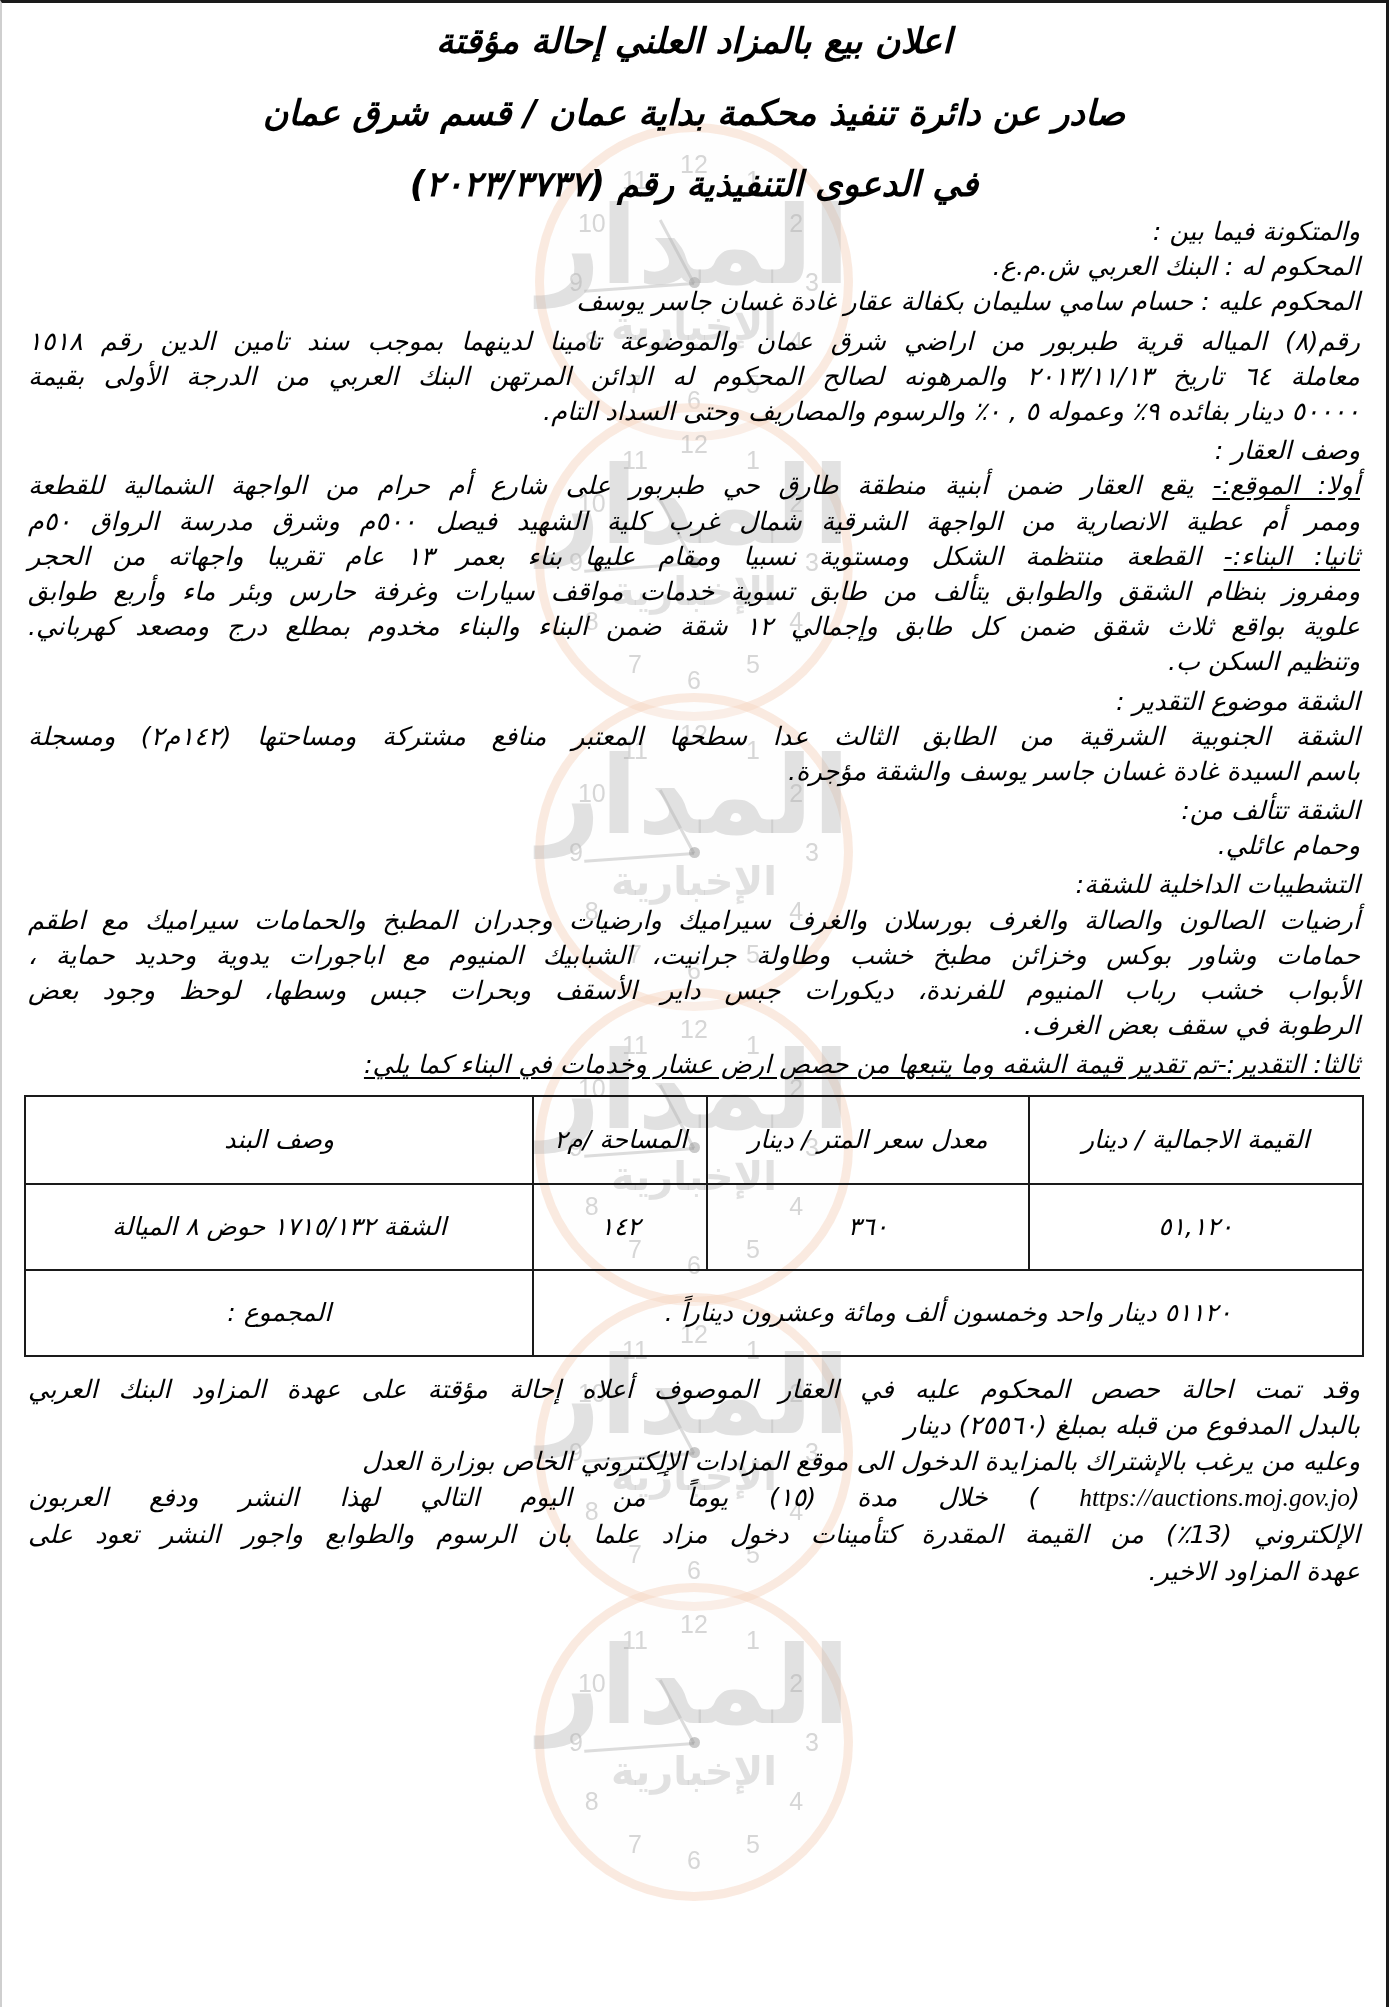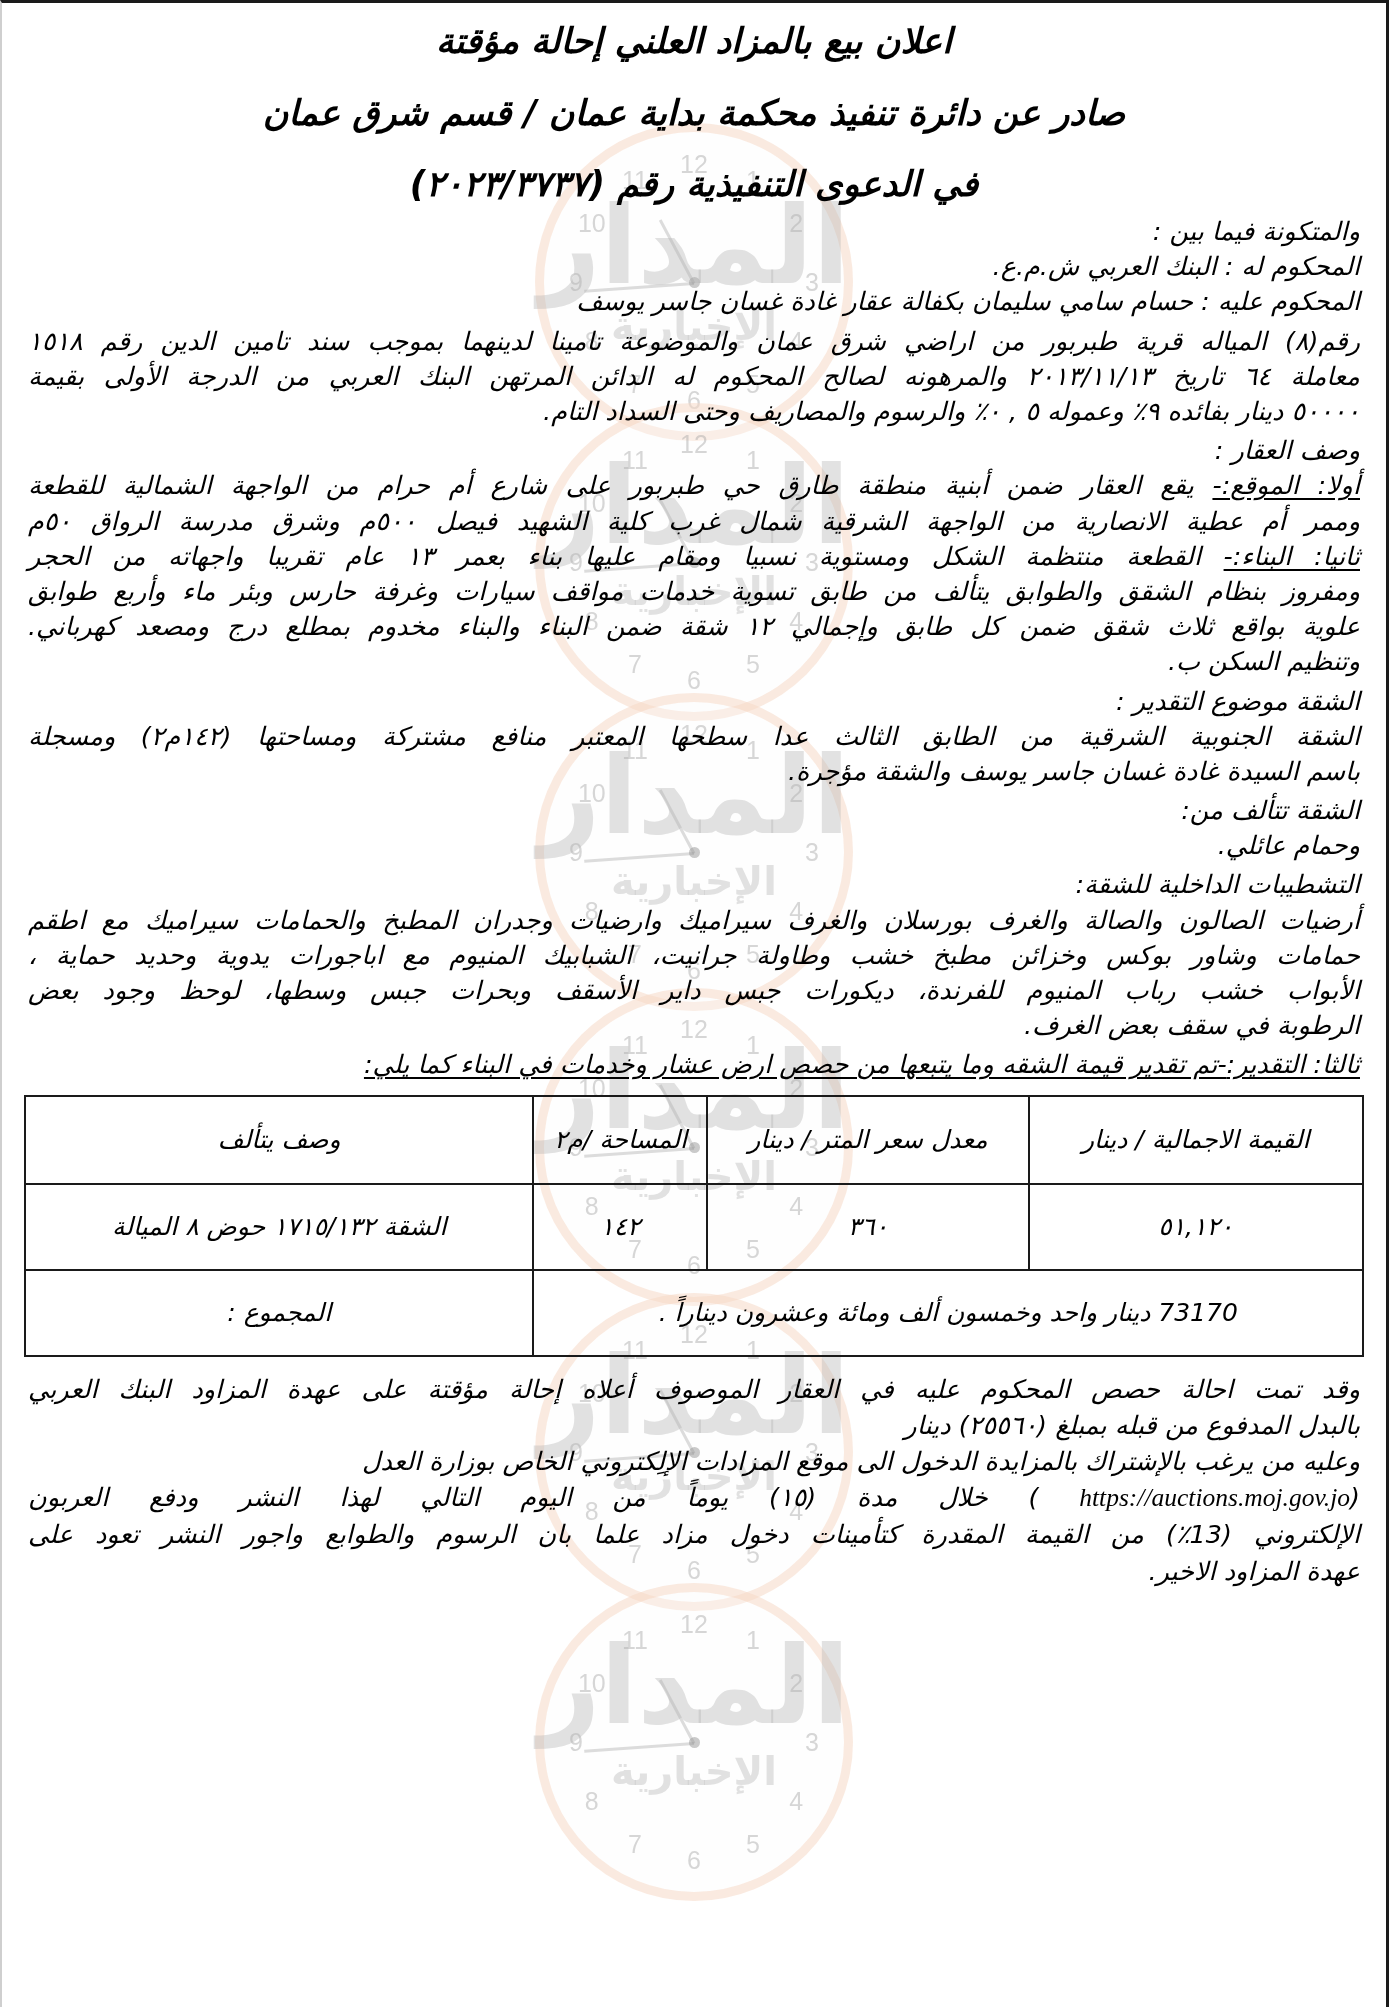--- a/index.html
+++ b/index.html
@@ -320,32 +320,32 @@
       <span class="ln ctr"><span class="u">ثالثا: التقدير:</span><span class="u">-تم تقدير قيمة الشقه وما يتبعها من حصص ارض عشار وخدمات في البناء كما يلي:</span></span>
     </div>
 
     <div class="tbl-wrap">
       <table class="est">
         <thead>
           <tr>
             <th class="col-total">القيمة الاجمالية / دينار</th>
             <th class="col-rate">معدل سعر المتر / دينار</th>
             <th class="col-area">المساحة /م٢</th>
-            <th class="col-desc">وصف يتألف</th>
+            <th class="col-desc">وصف البند</th>
           </tr>
         </thead>
         <tbody>
           <tr>
             <td>٥١,١٢٠</td>
             <td>٣٦٠</td>
             <td>١٤٢</td>
             <td>الشقة ١٧١٥/١٣٢ حوض ٨ الميالة</td>
           </tr>
           <tr>
-            <td colspan="3">73170 دينار واحد وخمسون ألف ومائة وعشرون ديناراً .</td>
+            <td colspan="3">٥١١٢٠ دينار واحد وخمسون ألف ومائة وعشرون ديناراً .</td>
             <td>المجموع :</td>
           </tr>
         </tbody>
       </table>
     </div>
 
     <div class="footer-block">
       <span class="ln jst">وقد تمت احالة حصص المحكوم عليه في العقار الموصوف أعلاه إحالة مؤقتة على عهدة  المزاود البنك العربي</span>
       <span class="ln ctr">بالبدل المدفوع من قبله بمبلغ (٢٥٥٦٠) دينار</span>
       <span class="ln ctr">وعليه من يرغب بالإشتراك بالمزايدة الدخول الى موقع المزادات الإلِكتروني الخاص بوزارة العدل</span>

